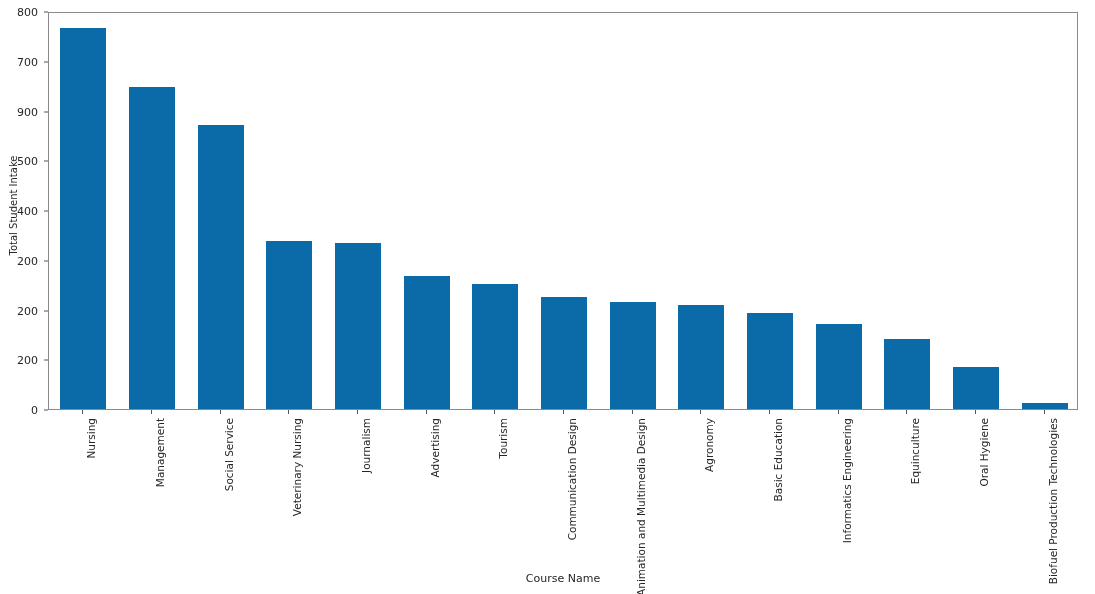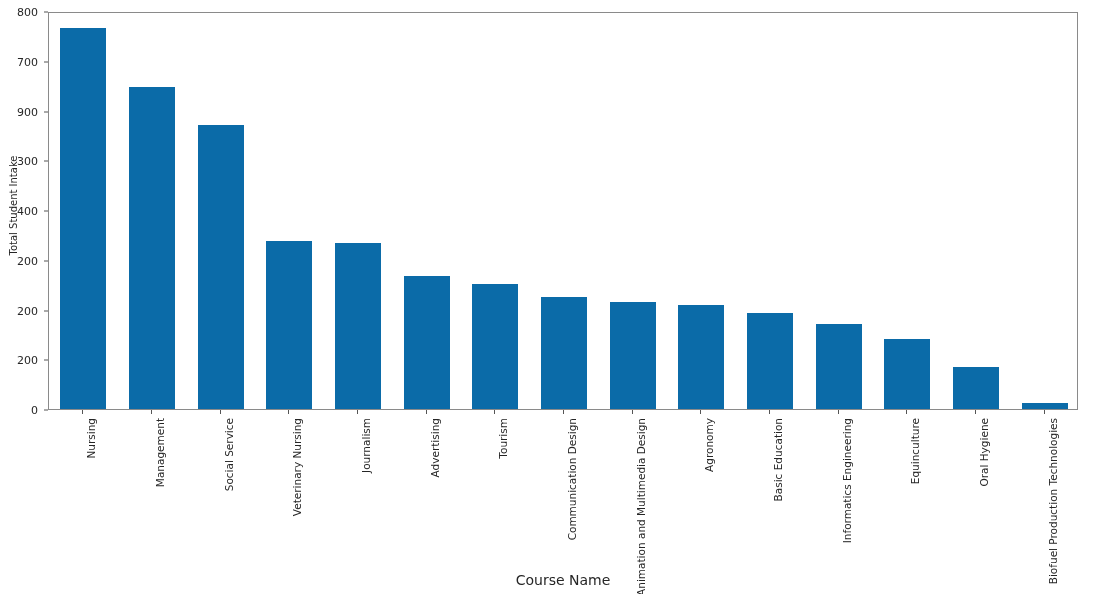--- a/index.html
+++ b/index.html
@@ -118,21 +118,21 @@
     line-height: 1;
   }
 
   
   #xlabel {
     position: absolute;
     left: 48px;
     top: 572px;
     width: 1030px;
     text-align: center;
-    font-size: 14px;
+    font-size: 11px;
     color: #262626;
   }
 </style>
 </head>
 <body>
 
 <div id="figure">
 
   <div id="ylabel">
     <span>Total Student Intake</span>
@@ -142,21 +142,21 @@
       <div class="ytick-label" style="top: 410px;">0</div>
       <div class="ytick-mark" style="top: 410px;"></div>
       <div class="ytick-label" style="top: 360.25px;">200</div>
       <div class="ytick-mark" style="top: 360.25px;"></div>
       <div class="ytick-label" style="top: 310.5px;">200</div>
       <div class="ytick-mark" style="top: 310.5px;"></div>
       <div class="ytick-label" style="top: 260.75px;">200</div>
       <div class="ytick-mark" style="top: 260.75px;"></div>
       <div class="ytick-label" style="top: 211px;">400</div>
       <div class="ytick-mark" style="top: 211px;"></div>
-      <div class="ytick-label" style="top: 161.25px;">300</div>
+      <div class="ytick-label" style="top: 161.25px;">500</div>
       <div class="ytick-mark" style="top: 161.25px;"></div>
       <div class="ytick-label" style="top: 111.5px;">900</div>
       <div class="ytick-mark" style="top: 111.5px;"></div>
       <div class="ytick-label" style="top: 61.75px;">700</div>
       <div class="ytick-mark" style="top: 61.75px;"></div>
       <div class="ytick-label" style="top: 12px;">800</div>
       <div class="ytick-mark" style="top: 12px;"></div>
     </div>
 
   <div id="axes">

